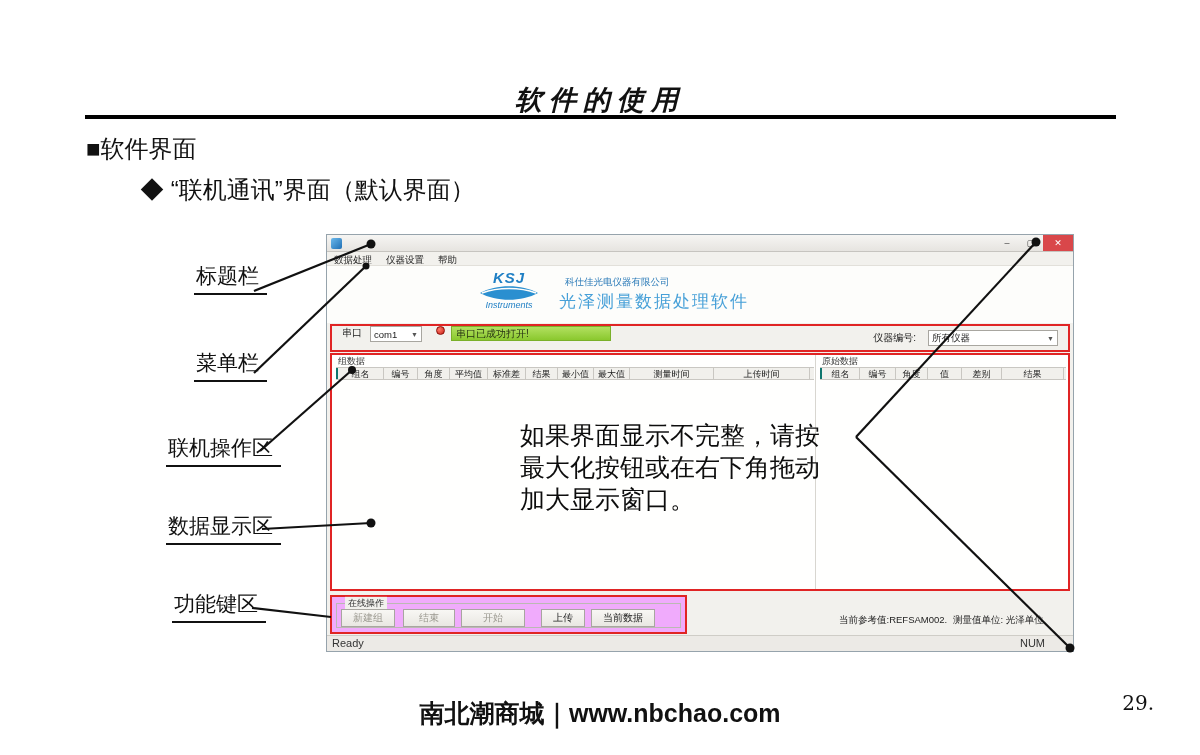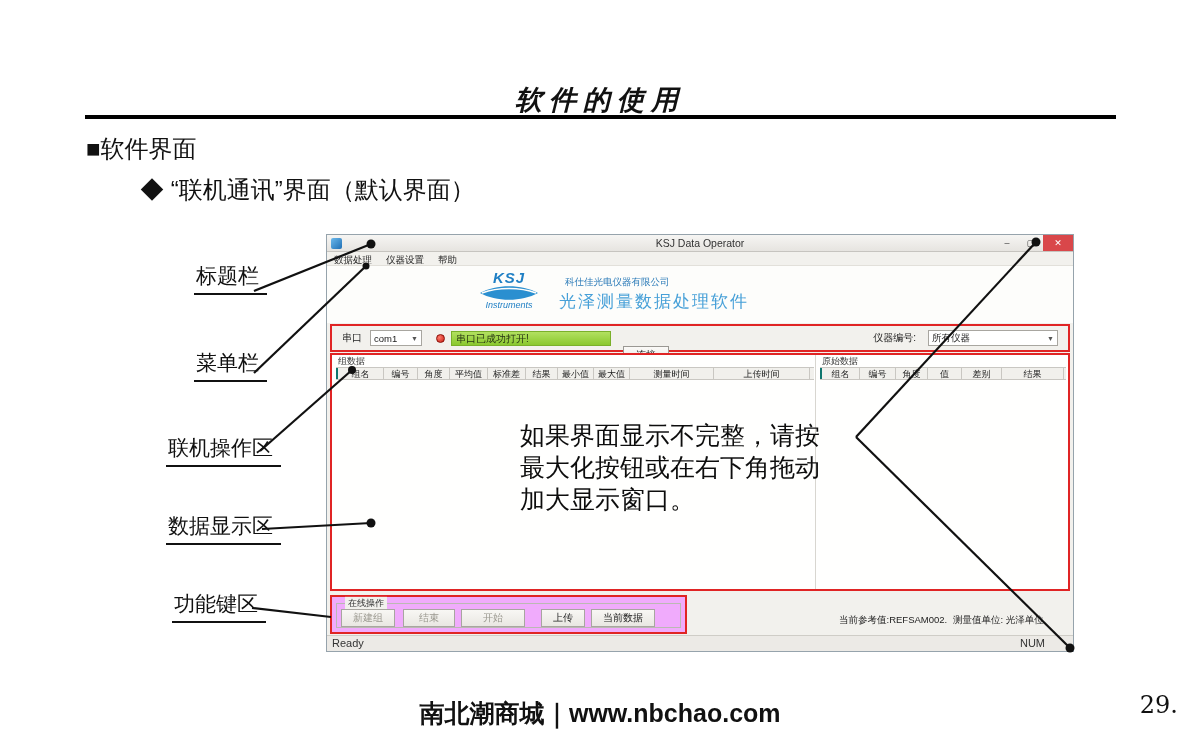--- a/index.html
+++ b/index.html
@@ -9,21 +9,21 @@
 
   
   .doc-title { position:absolute; top:82px; left:0; width:100%; text-align:center;
                font-family:"DejaVu Serif", serif; font-weight:bold; font-style:italic;
                font-size:27px; letter-spacing:7px; }
   .title-rule { position:absolute; top:115px; left:85px; width:1031px; height:4px; background:#000; }
   .section-heading { position:absolute; top:133px; left:86px; font-size:24px; }
   .bullet-line { position:absolute; top:174px; left:140px; font-size:24px; }
   .footer { position:absolute; top:697px; left:0; width:100%; text-align:center;
             font-size:25px; font-weight:bold; }
-  .page-num { position:absolute; top:691px; right:22px; font-size:24px;
+  .page-num { position:absolute; top:691px; right:46px; font-size:20px;
               font-family:"DejaVu Serif", serif; }
 
   
   .callout { position:absolute; font-size:21px; border-bottom:2px solid #111;
              padding:0 8px 3px 2px; white-space:nowrap; }
   .co-titlebar { left:194px; top:262px; }
   .co-menubar  { left:194px; top:349px; }
   .co-online   { left:166px; top:434px; }
   .co-data     { left:166px; top:512px; }
   .co-func     { left:172px; top:590px; }
@@ -54,21 +54,21 @@
   .ksj-logo { position:absolute; left:126px; top:3px; width:112px; text-align:center; color:#1f7fc4; }
   .ksj-main { font-size:15px; font-weight:bold; font-style:italic; letter-spacing:1px; }
   .ksj-swoosh { display:block; margin:0 auto; }
   .ksj-sub { font-size:9px; font-style:italic; }
   .company { position:absolute; left:238px; top:10px; font-size:9.5px; color:#2c7bb8; }
   .product { position:absolute; left:232px; top:24px; font-size:17px; color:#47a0d8; letter-spacing:2px; }
 
   .red-box { border:2px solid #e02424; }
 
   .serial-row { position:absolute; left:3px; top:89px; width:740px; height:28px; background:#f2f1ed; }
-  .serial-inner { display:flex; align-items:center; height:100%; }
+  .serial-inner { display:flex; align-items:flex-start; height:100%; }
   .lbl-serial { margin-left:10px; }
   .select { height:16px; background:#fff; border:1px solid #a8a6a0; display:flex; align-items:center;
             font-size:9.5px; padding:0 3px; }
   .select .caret { margin-left:auto; font-size:7px; color:#555; }
   .sel-port { width:52px; margin-left:8px; }
   .serial-dot { width:9px; height:9px; border-radius:50%; margin-left:14px; flex:0 0 auto;
                 background:radial-gradient(circle at 35% 35%, #ff7a6a, #c81e14);
                 border:1px solid #8a0f08; }
   .serial-status { margin-left:6px; width:160px; height:15px;
                    background:linear-gradient(#b2e060,#8ac82e); border:1px solid #7ab02a;
@@ -127,21 +127,20 @@
   <div class="callout co-titlebar">标题栏</div>
   <div class="callout co-menubar">菜单栏</div>
   <div class="callout co-online">联机操作区</div>
   <div class="callout co-data">数据显示区</div>
   <div class="callout co-func">功能键区</div>
 
   <div class="app-window">
 
     <div class="titlebar">
       <span class="app-icon"></span>
-      <span class="titlebar-title">KSJ Data Operator</span>
       <span class="win-controls">
         <span class="win-btn">–</span>
         <span class="win-btn">▢</span>
         <span class="win-btn close">✕</span>
       </span>
     </div>
 
     <div class="menubar">
       <span class="menu-item">数据处理</span>
       <span class="menu-item">仪器设置</span>

